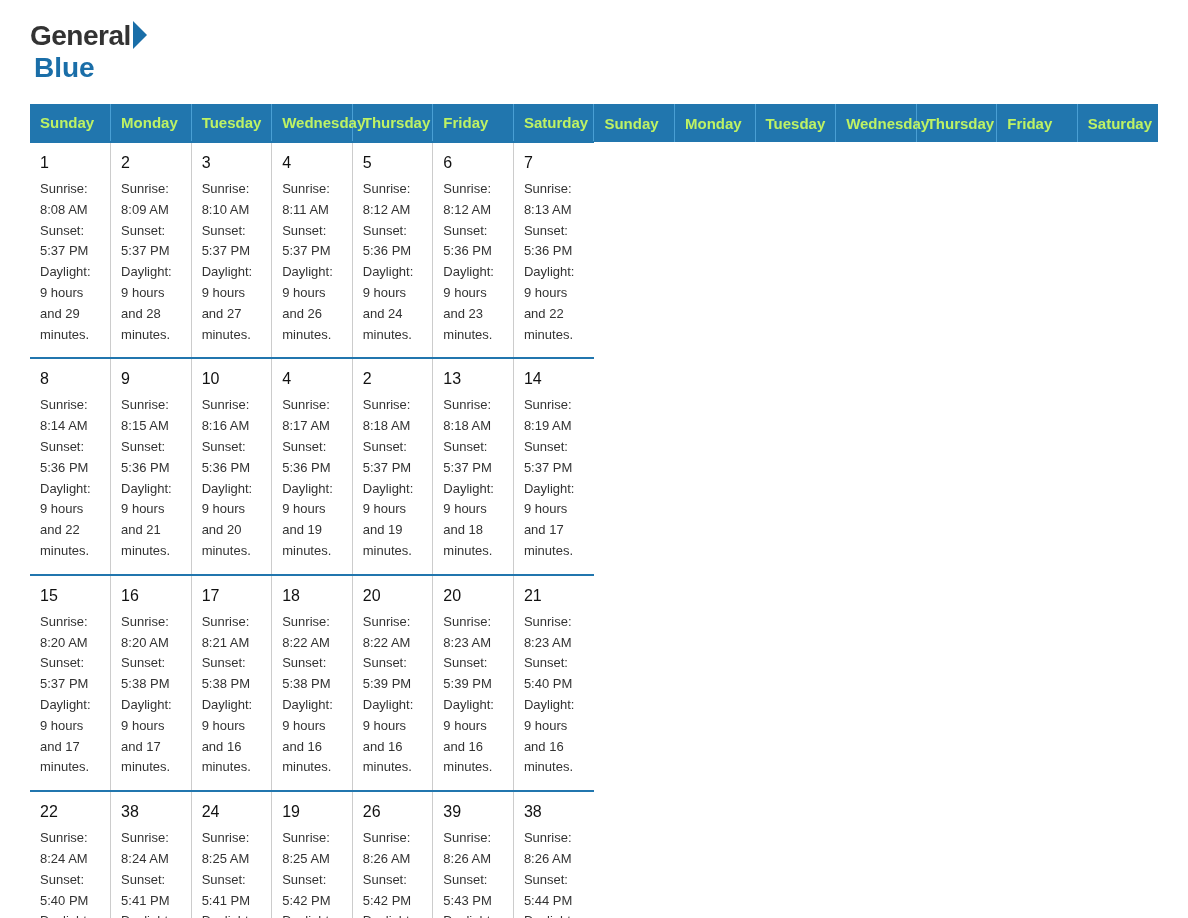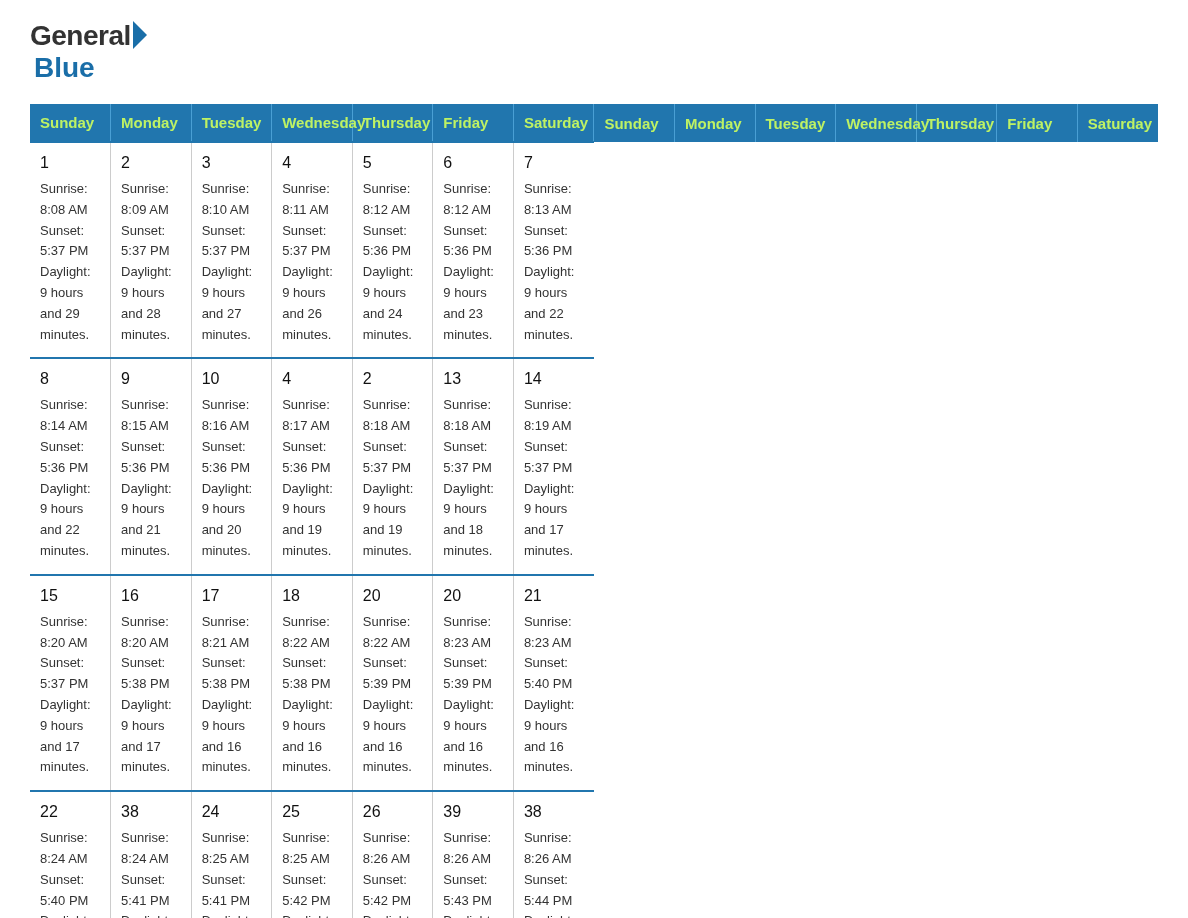--- a/index.html
+++ b/index.html
@@ -172,19 +172,19 @@
         <td><span class="day-num">17</span><span class="day-info">Sunrise: 8:21 AM<br>Sunset: 5:38 PM<br>Daylight: 9 hours<br>and 16 minutes.</span></td>
         <td><span class="day-num">18</span><span class="day-info">Sunrise: 8:22 AM<br>Sunset: 5:38 PM<br>Daylight: 9 hours<br>and 16 minutes.</span></td>
         <td><span class="day-num">20</span><span class="day-info">Sunrise: 8:22 AM<br>Sunset: 5:39 PM<br>Daylight: 9 hours<br>and 16 minutes.</span></td>
         <td><span class="day-num">20</span><span class="day-info">Sunrise: 8:23 AM<br>Sunset: 5:39 PM<br>Daylight: 9 hours<br>and 16 minutes.</span></td>
         <td><span class="day-num">21</span><span class="day-info">Sunrise: 8:23 AM<br>Sunset: 5:40 PM<br>Daylight: 9 hours<br>and 16 minutes.</span></td>
       </tr>
       <tr>
         <td><span class="day-num">22</span><span class="day-info">Sunrise: 8:24 AM<br>Sunset: 5:40 PM<br>Daylight: 9 hours<br>and 16 minutes.</span></td>
         <td><span class="day-num">38</span><span class="day-info">Sunrise: 8:24 AM<br>Sunset: 5:41 PM<br>Daylight: 9 hours<br>and 16 minutes.</span></td>
         <td><span class="day-num">24</span><span class="day-info">Sunrise: 8:25 AM<br>Sunset: 5:41 PM<br>Daylight: 9 hours<br>and 16 minutes.</span></td>
-        <td><span class="day-num">25</span><span class="day-info">Sunrise: 8:25 AM<br>Sunset: 5:42 PM<br>Daylight: 9 hours<br>and 16 minutes.</span></td>
+        <td><span class="day-num">19</span><span class="day-info">Sunrise: 8:25 AM<br>Sunset: 5:42 PM<br>Daylight: 9 hours<br>and 16 minutes.</span></td>
         <td><span class="day-num">26</span><span class="day-info">Sunrise: 8:26 AM<br>Sunset: 5:42 PM<br>Daylight: 9 hours<br>and 16 minutes.</span></td>
         <td><span class="day-num">39</span><span class="day-info">Sunrise: 8:26 AM<br>Sunset: 5:43 PM<br>Daylight: 9 hours<br>and 17 minutes.</span></td>
         <td><span class="day-num">38</span><span class="day-info">Sunrise: 8:26 AM<br>Sunset: 5:44 PM<br>Daylight: 9 hours<br>and 17 minutes.</span></td>
       </tr>
     </tbody>
 </table>
 
 </body></html>

